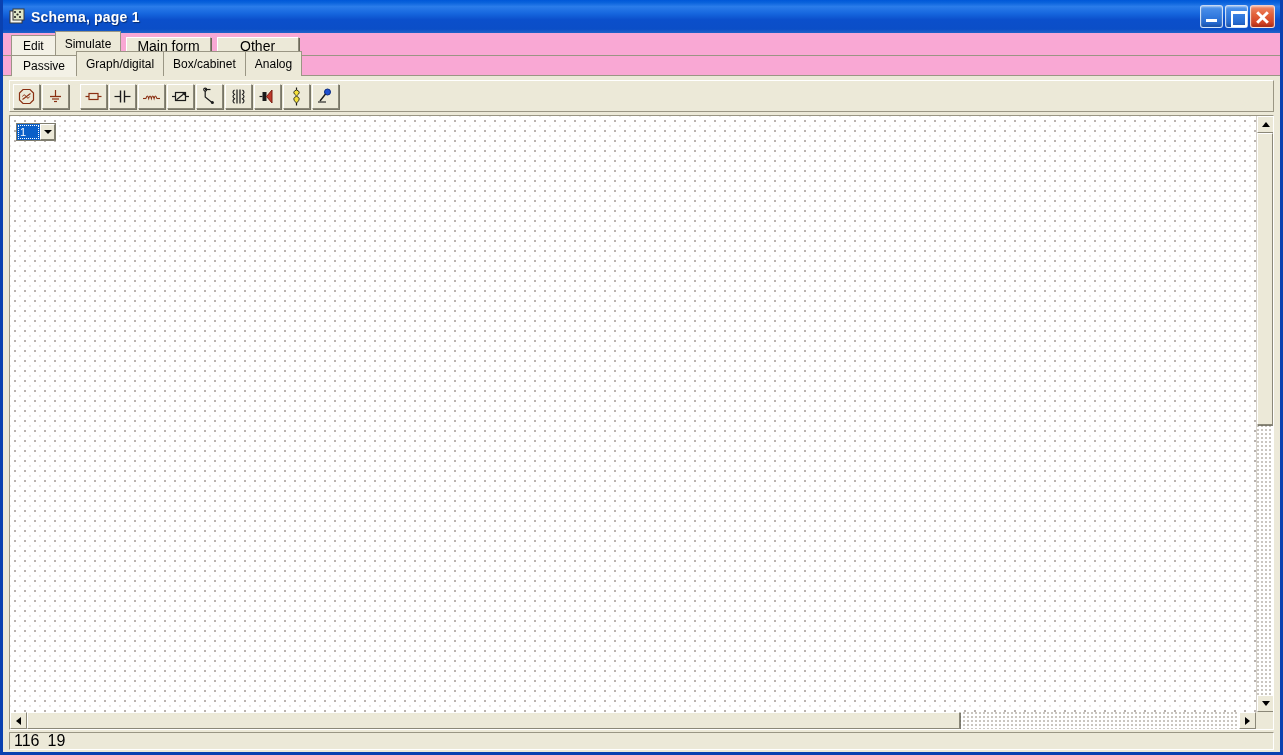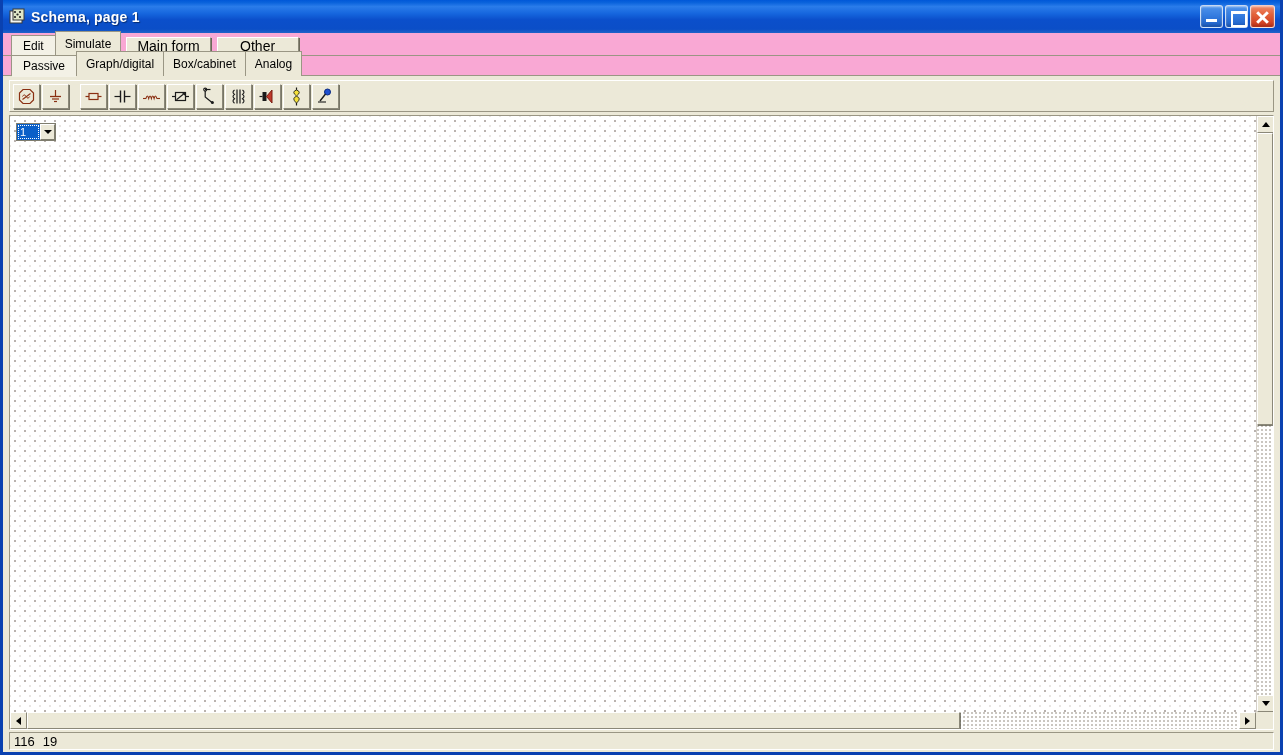--- a/index.html
+++ b/index.html
@@ -339,21 +339,21 @@
     flex: 0 0 auto;
     margin: 2px 6px 2px 6px;
     background: #ece9d8;
     border: 1px solid #9a9684;
     border-right-color: #fff;
     border-bottom-color: #fff;
     display: flex;
     align-items: center;
   }
   .status-panel {
-    font-size: 13px;
+    font-size: 16px;
     color: #000;
     padding: 0 4px;
     display: flex;
     gap: 8px;
     white-space: nowrap;
   }
 </style>
 </head>
 <body>
 

